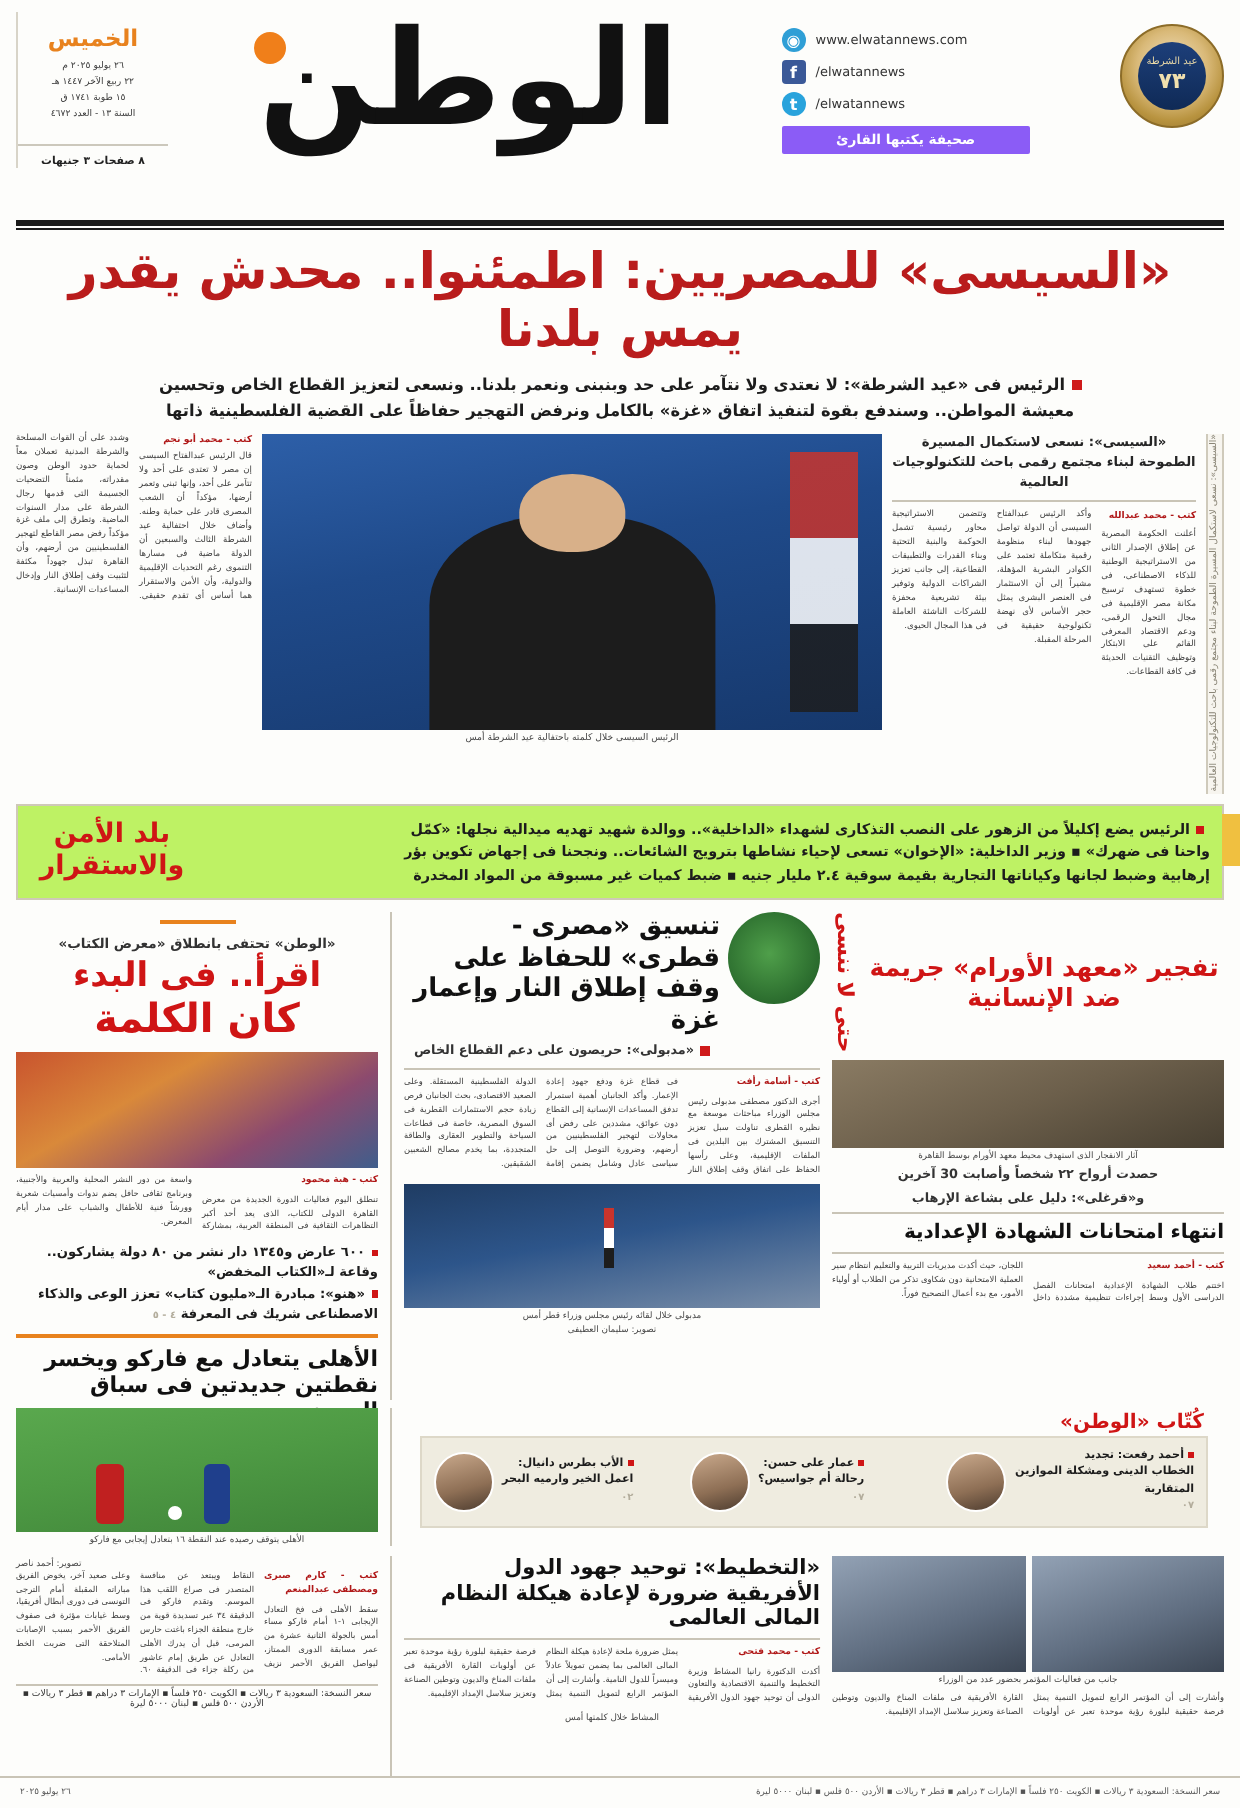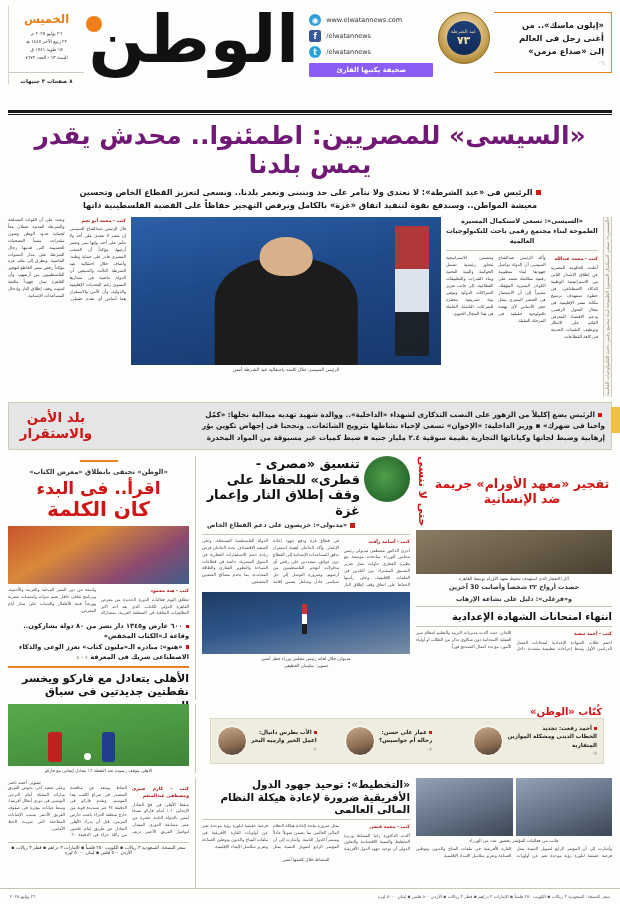--- a/index.html
+++ b/index.html
@@ -156,21 +156,21 @@
   }
 
   .rule-thick { height: 2.5px; background: #1a1a1a; margin: 2px 8px 0 8px; }
   .rule-thin  { height: 1px;   background: #1a1a1a; margin: 1.5px 8px 0 8px; }
 
   
   .main-head {
     text-align: center;
     font-size: 25px;
     font-weight: bold;
-    color: #701a75;
+    color: #b91c1c;
     letter-spacing: -0.5px;
     padding: 7px 10px 4px 10px;
     line-height: 1.15;
   }
   .sub-head {
     padding: 2px 30px 5px 30px;
     text-align: center;
     font-size: 8.2px;
     font-weight: bold;
     line-height: 1.6;
@@ -279,21 +279,21 @@
     color: #3c3c3c;
     text-align: justify;
     column-count: 2;
     column-gap: 5px;
   }
 
   
   .banner {
     margin: 5px 8px 0 8px;
     border: 1px solid #cfc9b8;
-    background: #e5e5e5;
+    background: #bef264;
     display: flex;
     flex-direction: row-reverse;
     align-items: stretch;
     padding: 5px 6px;
     gap: 7px;
     position: relative;
   }
   .banner::before {
     content:"";
     position: absolute; right: -9px; top: 4px;
@@ -485,26 +485,20 @@
 
     <div class="seal">
       <div class="seal-outer">
         <div class="seal-inner">
           <span>عيد الشرطة</span>
           <span class="seal-73">٧٣</span>
         </div>
       </div>
     </div>
 
-    <div class="promo-box">
-      <div class="line">«إيلون ماسك».. من</div>
-      <div class="line">أغنى رجل فى العالم</div>
-      <div class="line">إلى «صداع مزمن»</div>
-      <div class="promo-pg">٠٦</div>
-    </div>
   </div>
 
   <div class="rule-thick"></div>
   <div class="rule-thin"></div>
 
   <div class="main-head">«السيسى» للمصريين: اطمئنوا.. محدش يقدر يمس بلدنا</div>
   <div class="sub-head">
     <span class="sub-bullet"></span><span>الرئيس فى «عيد الشرطة»: لا نعتدى ولا نتآمر على حد وبنبنى ونعمر بلدنا.. ونسعى لتعزيز القطاع الخاص وتحسين</span>
     <div>معيشة المواطن.. وسندفع بقوة لتنفيذ اتفاق «غزة» بالكامل ونرفض التهجير حفاظاً على القضية الفلسطينية ذاتها</div>
   </div>

